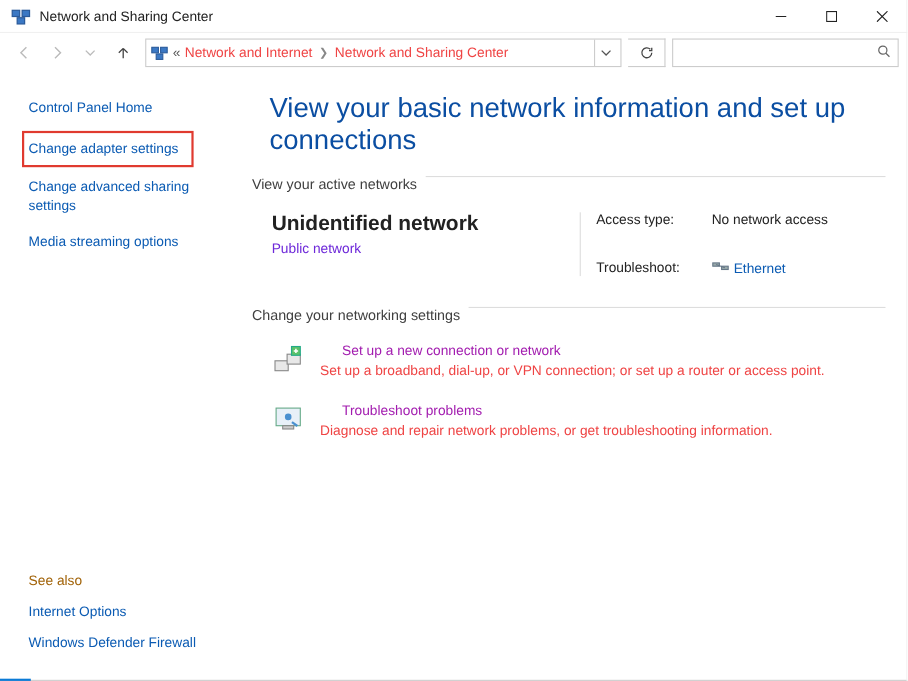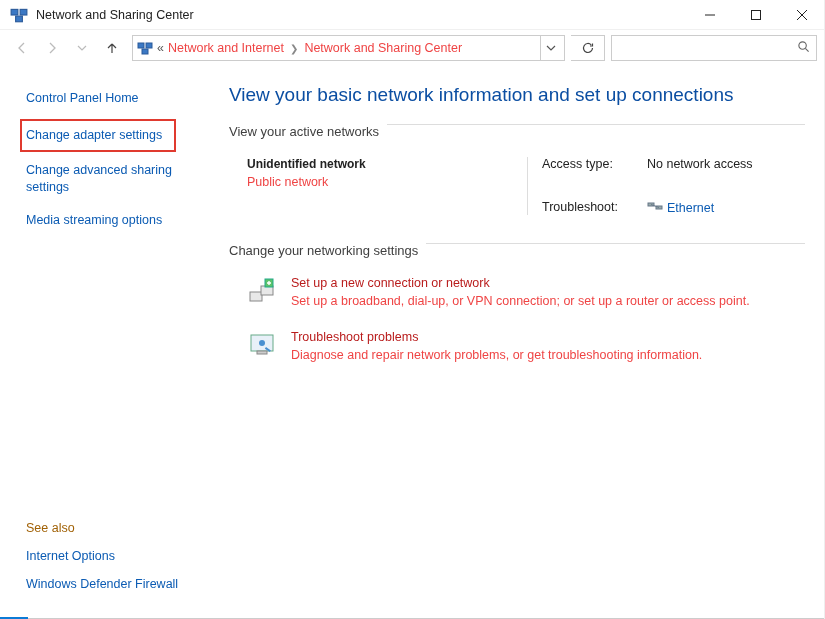--- a/index.html
+++ b/index.html
@@ -123,52 +123,52 @@
     margin-bottom:14px;
   }
   
   .main {
     flex:1;
     padding: 18px 20px 0 14px;
   }
   .main h1 {
     color:#0b4ea2;
     font-weight:400;
-    font-size:19px;
-    margin:0 0 18px 0;
+    font-size:25px;
+    margin:0 0 18px 16px;
   }
   .section-label {
     color:#404040;
     font-size:13px;
     display:flex; align-items:flex-start;
     margin-bottom: 18px;
   }
   .section-label .rule {
     flex:1; height:1px; background:#ddd; margin-left:8px;
   }
   .active-net {
     display:flex;
     margin: 0 0 28px 18px;
   }
   .net-left { flex:0 0 280px; }
-  .net-left .net-name { font-weight:700; font-size:12px; margin-bottom:4px;}
-  .net-left .net-type { color:#ef4444; }
+  .net-left .net-name { font-weight:700; font-size:19px; margin-bottom:4px;}
+  .net-left .net-type { color:#6d28d9; }
   .net-divider { width:1px; background:#ddd; align-self:stretch; margin-right:14px;}
   .net-right { display:grid; grid-template-columns:auto auto; column-gap:18px; row-gap:4px; font-size:12.5px;gap:29px;}
   .net-right .link { color:#0b5bb3; text-decoration:none; display:flex; align-items:center; gap:4px;}
   .settings-item {
     display:flex;
     margin: 0 0 22px 18px;
     gap: 14px;
   }
   .settings-item .item-icon {
     width:30px; height:30px; flex-shrink:0;
     display:flex;align-items:center;justify-content:center;
   }
-  .settings-item .item-text .item-link { color:#b91c1c; text-decoration:none; display:block; margin-bottom:4px;}
+  .settings-item .item-text .item-link { color:#a21caf; text-decoration:none; display:block; margin-bottom:4px;margin-left:20px;}
   .settings-item .item-text .item-desc { color:#ef4444; }
   
   .bottom-accent {
     position:absolute; bottom:0; left:0; height:2px; width:28px; background:#0b7bd6;
   }
   .bottom-line {
     position:absolute; bottom:0; left:0; right:0; height:1px; background:#ccc;
   }
   .right-line {
     position:absolute; bottom:0; top:0; right:0; width:1px; background:#eee;

